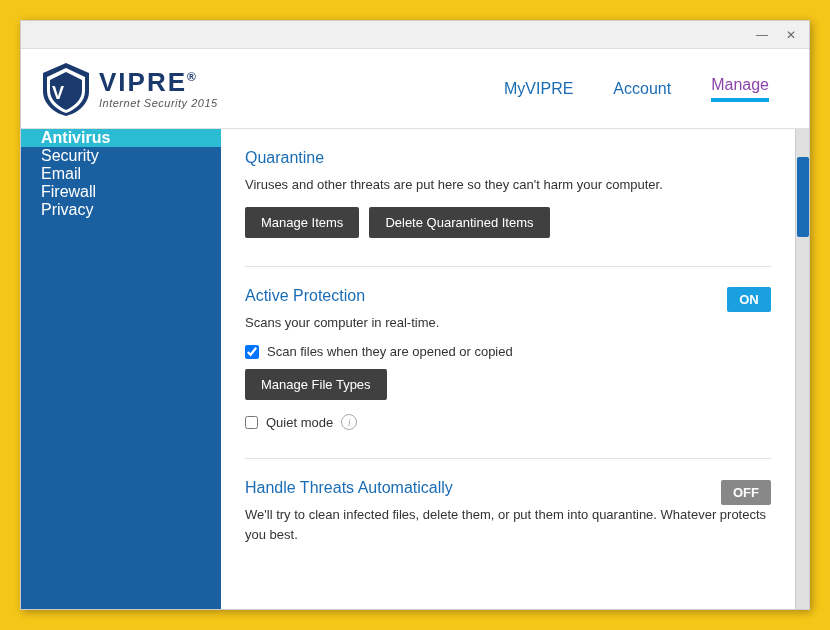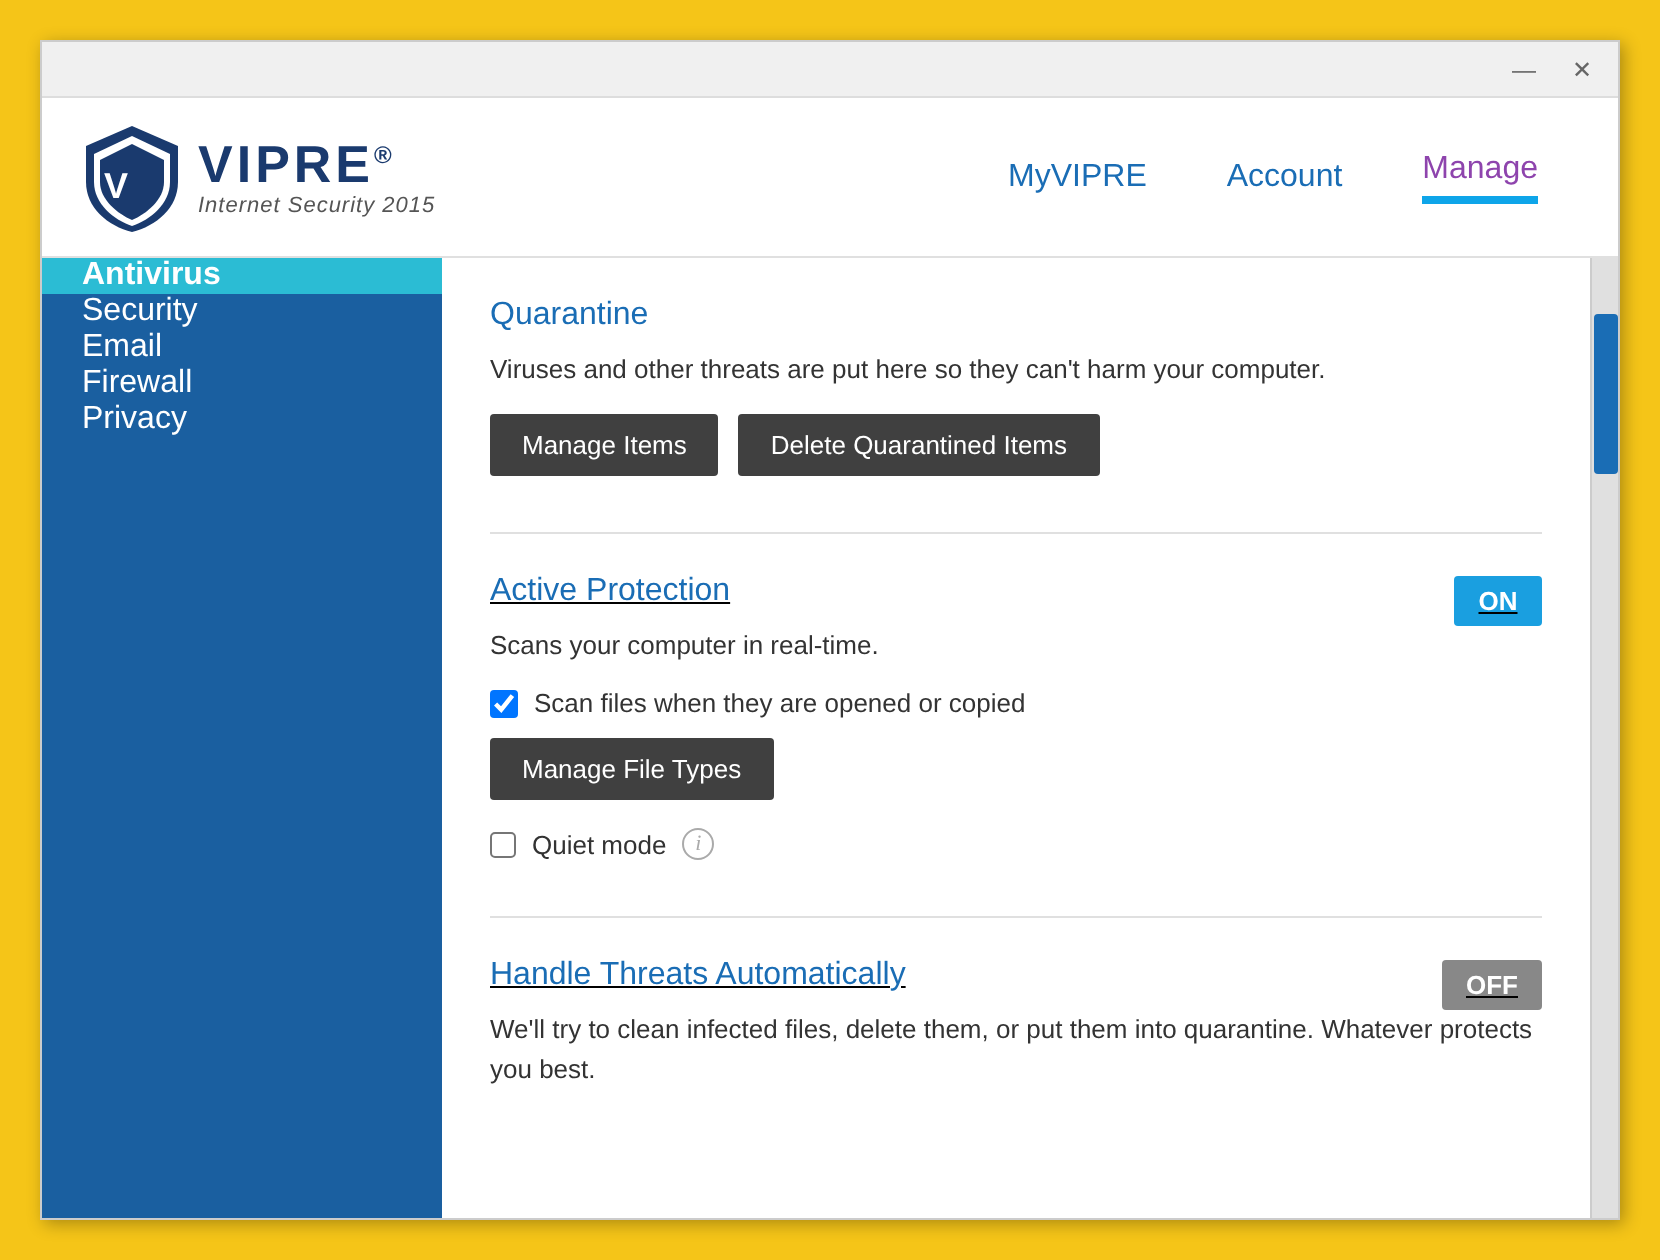--- a/index.html
+++ b/index.html
@@ -197,23 +197,22 @@
       font-size: 14px;
       pointer-events: none;
     }
     .divider {
       border: none;
       border-top: 1px solid #e0e0e0;
       margin: 4px 0 20px 0;
     }
     .toggle-row {
       display: flex;
-      align-items: flex-end;
+      align-items: center;
       justify-content: space-between;
-      text-decoration: underline;
     }
     .toggle-on {
       background: #1a9fe0;
       color: #fff;
       font-size: 13px;
       font-weight: bold;
       padding: 5px 12px;
       border-radius: 2px;
       min-width: 44px;
       text-align: center;

